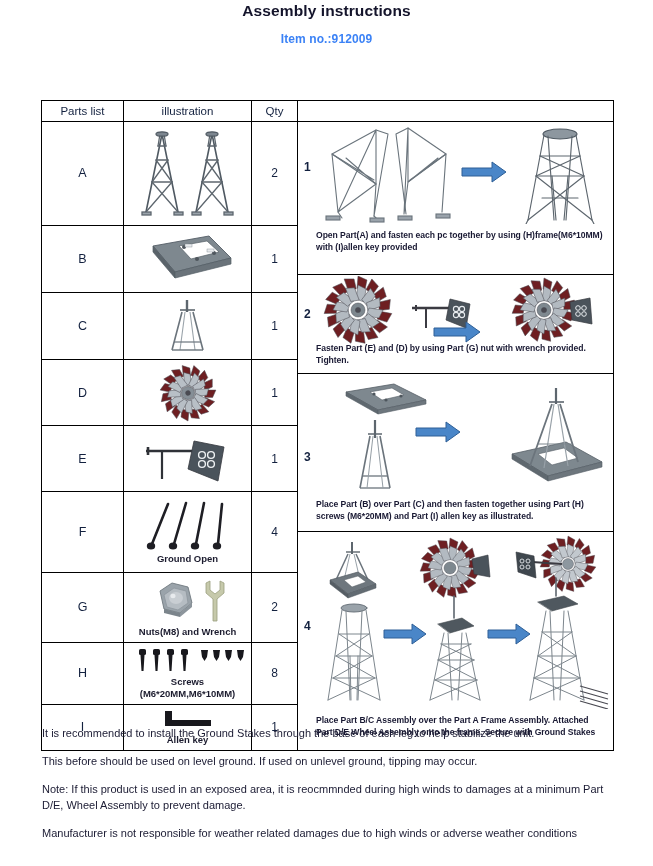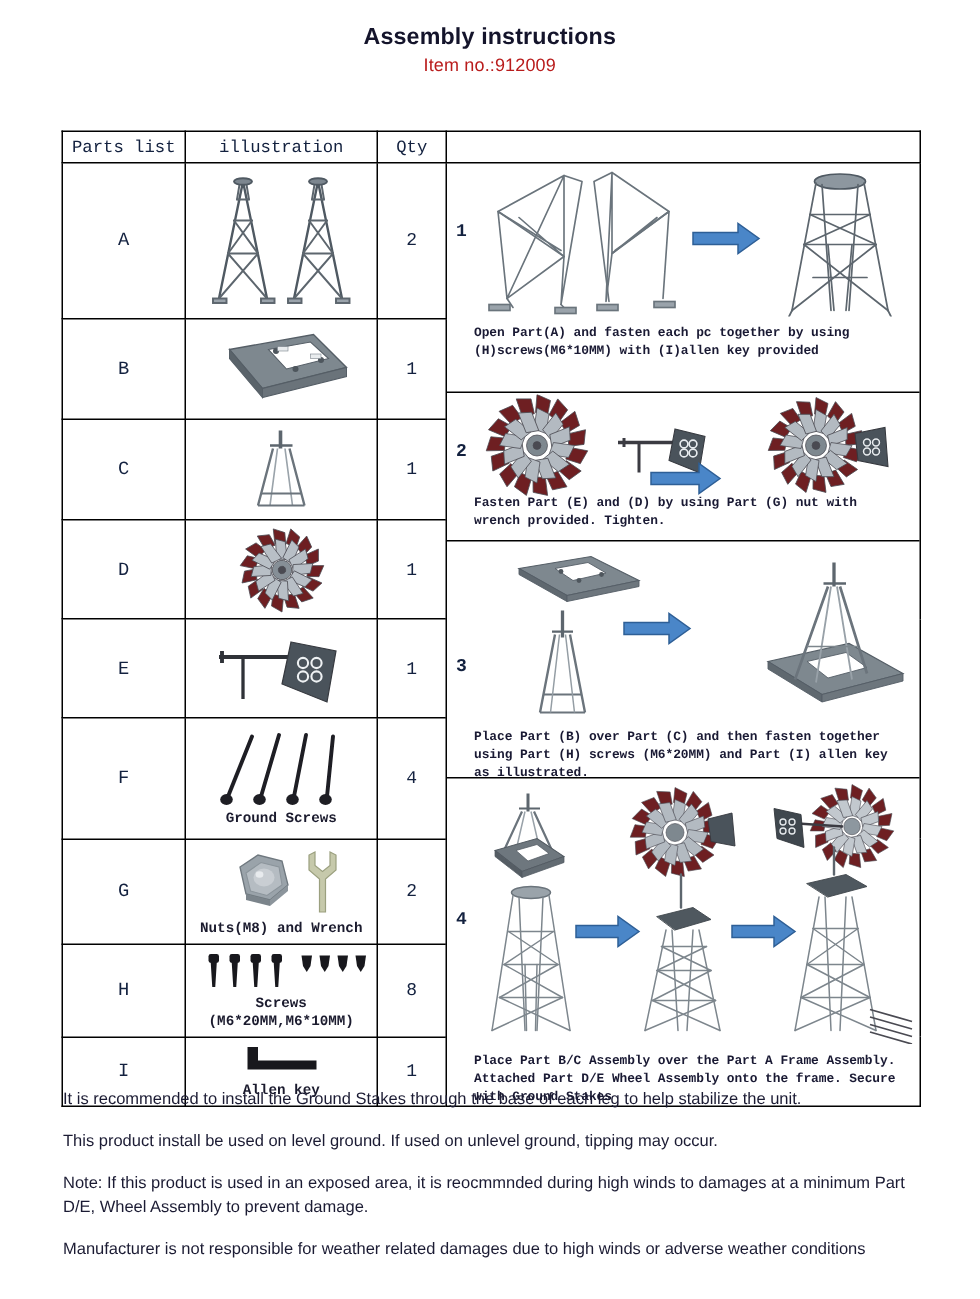--- a/index.html
+++ b/index.html
@@ -17,52 +17,51 @@
   }
   .page {
     position: relative;
     width: 653px;
     height: 866px;
     background: #fff;
   }
 
   
   .title-block {
-    padding-top: 14px;
     text-align: center;
   }
   .doc-title {
     font-size: 15.5px;
     font-weight: bold;
     color: #14142b;
     line-height: 1.45;
     letter-spacing: 0.1px;
   }
   .doc-subtitle {
     font-size: 15.5px;
     font-weight: bold;
     color: #14142b;
     line-height: 1.45;
     margin-top: 4px;
     letter-spacing: 0.1px;
   }
   .item-no {
     font-size: 12px;
-    font-weight: normal;
-    color: #b91c1c;
+    font-weight: bold;
+    color: #3b82f6;
+    margin-top: 10px;
     letter-spacing: 0.1px;
   }
 
   
   .table-wrap {
     position: absolute;
     left: 41px;
-    top: 87px;
+    top: 100px;
     width: 572px;
-    font-family: Liberation Mono, monospace;
   }
   table.parts {
     border-collapse: collapse;
     table-layout: fixed;
     width: 572px;
   }
   table.parts td, table.parts th {
     border: 1px solid #000;
     vertical-align: middle;
     padding: 0;
@@ -263,21 +262,21 @@
                       <path d="M236 52 L240 96 M252 52 L248 96"></path>
                       <path d="M226 74 L262 74"></path>
                       <path d="M212 96 L210 100 M276 96 L278 100"></path>
                     </g>
 
                     <g>
                       <path d="M146 44 L176 44 L176 38 L190 48 L176 58 L176 52 L146 52 Z" fill="#4a86c8" stroke="#2e5f96" stroke-width="1"></path>
                     </g>
                   </svg>
                 </div>
-                <div class="step-text" style="top:107px">Open Part(A) and fasten each pc together by using (H)screws(M6*10MM) with (I)allen key provided</div>
+                <div class="step-text" style="top:107px">Open Part(A) and fasten each pc together by using (H)frame(M6*10MM) with (I)allen key provided</div>
               </div>
 
               <div class="step" style="height:99px">
                 <div class="step-num" style="top:32px">2</div>
                 <div class="step-art">
                   <svg class="art" width="296" height="72" viewBox="0 0 296 72" style="position:absolute;top:1px;left:0">
 
                     <g transform="translate(42,34)">
                       <g stroke="#4a4a52" stroke-width="0.5">
                         <g fill="#6e1f22">
@@ -697,21 +696,21 @@
                   <path d="M66 3 L58 44"></path>
                     <path d="M84 4 L80 44"></path>
                 </g>
                 <g fill="#1e1e24">
                   <ellipse cx="13" cy="46" rx="4.2" ry="3.6"></ellipse>
                   <ellipse cx="35" cy="46" rx="4.2" ry="3.6"></ellipse>
                   <ellipse cx="57" cy="46" rx="4.2" ry="3.6"></ellipse>
                   <ellipse cx="79" cy="46" rx="4.2" ry="3.6"></ellipse>
                 </g>
               </svg>
-              <div class="caption">Ground Screws</div>
+              <div class="caption">Ground Open</div>
             </div>
           </td>
           <td class="qty">4</td>
         </tr>
 
         <tr style="height:70px">
           <td class="part-letter">G</td>
           <td class="illus">
             <div class="illus-inner">
               <svg class="art" width="100" height="48" viewBox="0 0 100 48">
@@ -773,18 +772,18 @@
             </div>
           </td>
           <td class="qty">1</td>
         </tr>
       </tbody>
     </table>
   </div>
 
   <div class="notes">
     <div class="note">It is recommended to install the Ground Stakes through the base of each leg to help stabilize the unit.</div>
-    <div class="note">This product install be used on level ground.  If used on unlevel ground, tipping may occur.</div>
+    <div class="note">This before should be used on level ground.  If used on unlevel ground, tipping may occur.</div>
     <div class="note">Note:  If this product is used in an exposed area, it is reocmmnded during high winds to damages at a minimum Part D/E, Wheel Assembly to prevent damage.</div>
     <div class="note">Manufacturer is not responsible for weather related damages due to high winds or adverse weather conditions</div>
   </div>
 
 </div>
 
 </body></html>

